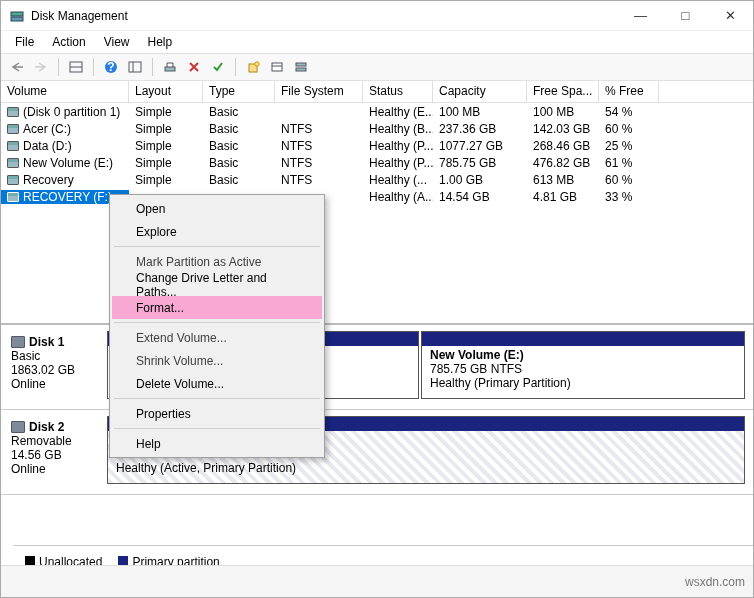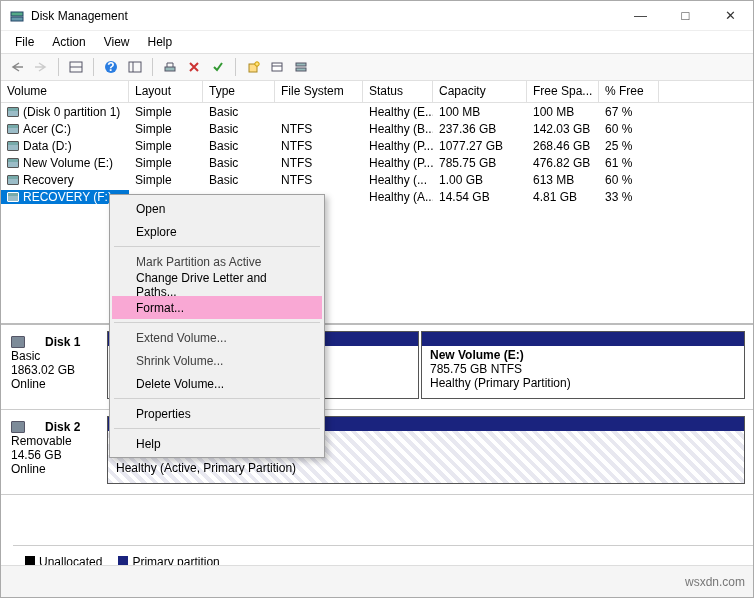--- a/index.html
+++ b/index.html
@@ -34,21 +34,21 @@
 .context-menu { position: absolute; left: 108px; top: 193px; width: 216px; background: #f0f0f0; border: 1px solid #a0a0a0; box-shadow: 3px 3px 6px rgba(0,0,0,.25); padding: 2px; z-index: 50; }
 .context-menu .item { height: 23px; display: flex; align-items: center; padding: 0 24px; color: #000; }
 .context-menu .item.disabled { color: #404040; }
 .context-menu .item.highlight { background: #f9a8d4; }
 .context-menu .divider { height: 1px; background: #d0d0d0; margin: 3px 2px; }
 
 
 .disk-area { border-top: 2px solid #bcbcbc; height: 195px; overflow: auto; }
 .disk-row { display: flex; border-bottom: 1px solid #ccc; padding: 6px 8px 10px 8px; gap: 6px; }
 .disk-label { width: 92px; padding: 4px 0 0 2px; }
-.disk-label b { font-weight: bold; display: flex; align-items: center; gap: 20px; }
+.disk-label b { font-weight: bold; display: flex; align-items: center; gap: 4px; }
 .disk-partitions { flex: 1; display: flex; gap: 2px; }
 .partition { border: 1px solid #555; position: relative; padding: 16px 8px 8px 8px; min-height: 60px; }
 .partition .header-bar { position: absolute; top: 0; left: 0; right: 0; height: 14px; background: #1a237e; }
 .partition.hatched { background: repeating-linear-gradient(45deg, #e8e8f0, #e8e8f0 4px, #fff 4px, #fff 8px); }
 
 
 .legend { position: absolute; left: 12px; right: 0; bottom: 19px; height: 20px; border-top: 1px solid #ccc; display: flex; align-items: center; padding: 16px 12px; gap: 16px; background: #fff; }
 .legend .swatch { width: 10px; height: 10px; display: inline-block; margin-right: 4px; }
 
 
@@ -167,21 +167,21 @@
       <div class="cell c0">
         <span class="vol-icon"></span>
         <span>(Disk 0 partition 1)</span>
       </div>
       <div class="cell c1">Simple</div>
       <div class="cell c2">Basic</div>
       <div class="cell c3"></div>
       <div class="cell c4">Healthy (E...</div>
       <div class="cell c5">100 MB</div>
       <div class="cell c6">100 MB</div>
-      <div class="cell c7">67 %</div>
+      <div class="cell c7">54 %</div>
     </div>
     <div class="row">
       <div class="cell c0">
         <span class="vol-icon"></span>
         <span>Acer (C:)</span>
       </div>
       <div class="cell c1">Simple</div>
       <div class="cell c2">Basic</div>
       <div class="cell c3">NTFS</div>
       <div class="cell c4">Healthy (B...</div>

